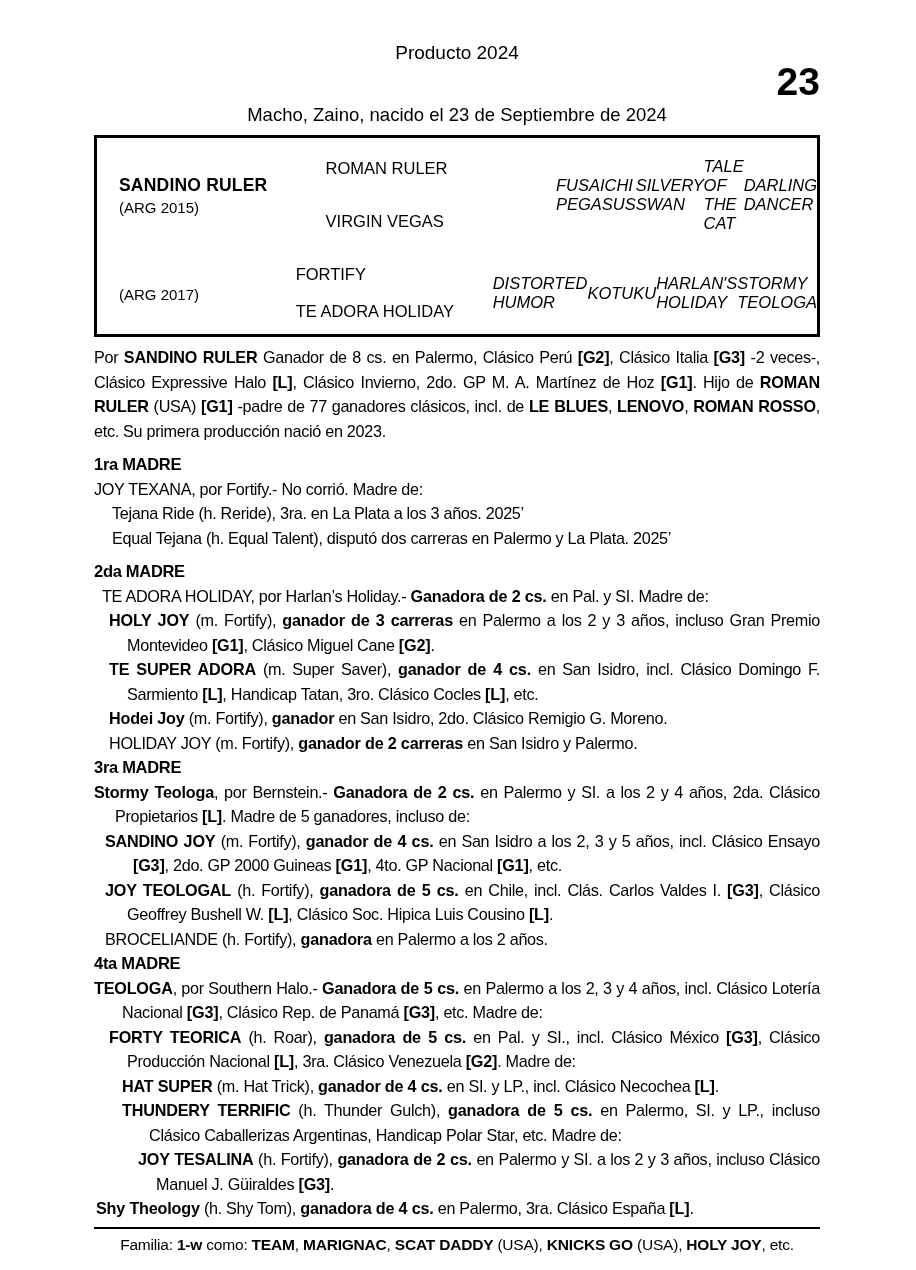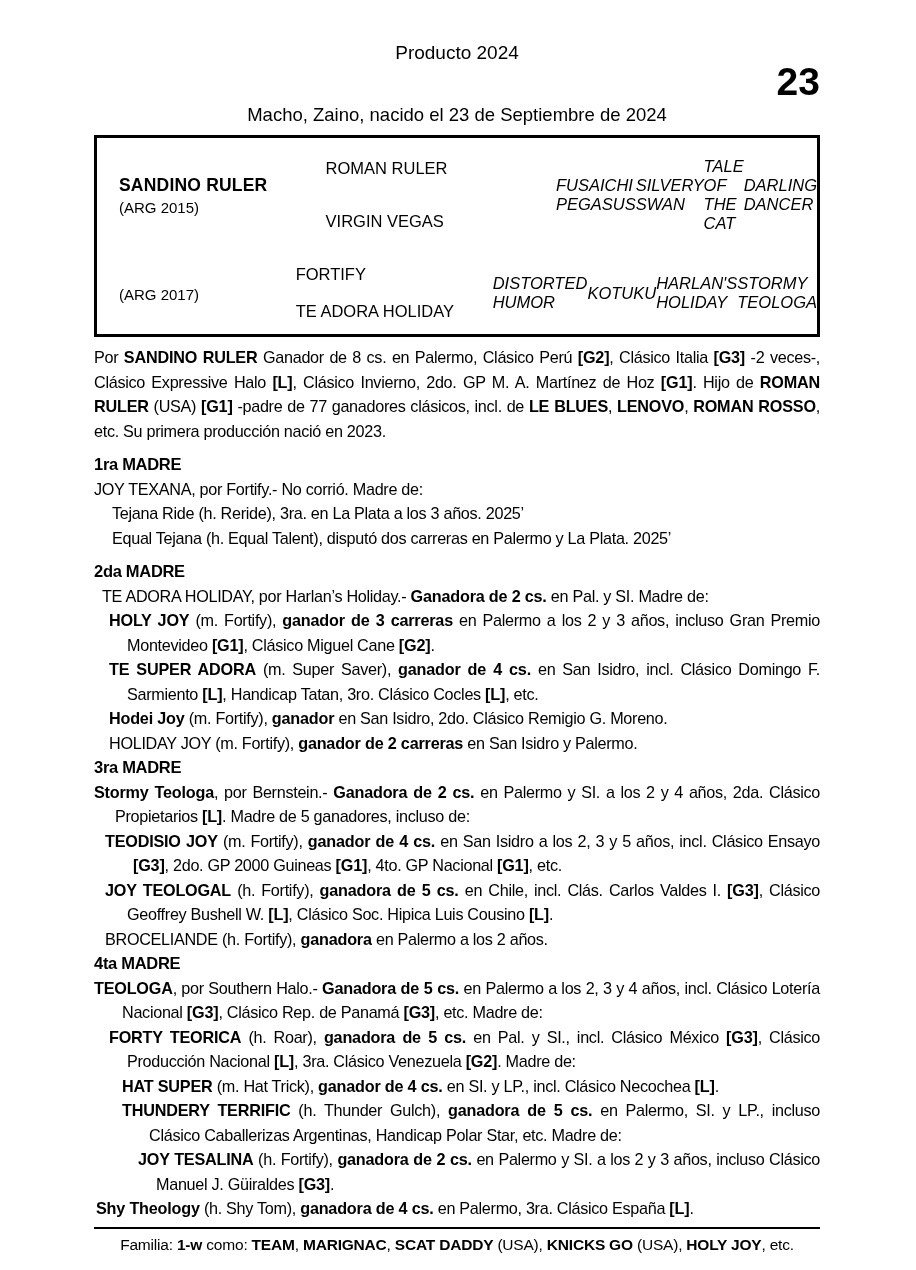--- a/index.html
+++ b/index.html
@@ -102,21 +102,21 @@
         <div class="heading">2da MADRE</div>
         <p class="line" style="padding-left: 18px; text-indent: -18px; margin-left: 8px;"><span>TE ADORA HOLIDAY, por Harlan’s Holiday.- </span><b>Ganadora de 2 cs.</b><span> en Pal. y SI. Madre de:</span></p>
         <p class="line" style="padding-left: 33px; text-indent: -18px;"><b>HOLY JOY</b><span> (m. Fortify), </span><b>ganador de 3 carreras</b><span> en Palermo a los 2 y 3 años, incluso Gran Premio Montevideo </span><b>[G1]</b><span>, Clásico Miguel Cane </span><b>[G2]</b><span>.</span></p>
         <p class="line" style="padding-left: 33px; text-indent: -18px;"><b>TE SUPER ADORA</b><span> (m. Super Saver), </span><b>ganador de 4 cs.</b><span> en San Isidro, incl. Clásico Domingo F. Sarmiento </span><b>[L]</b><span>, Handicap Tatan, 3ro. Clásico Cocles </span><b>[L]</b><span>, etc.</span></p>
         <p class="line" style="padding-left: 33px; text-indent: -18px;"><b>Hodei Joy</b><span> (m. Fortify), </span><b>ganador</b><span> en San Isidro, 2do. Clásico Remigio G. Moreno.</span></p>
         <p class="line" style="padding-left: 33px; text-indent: -18px;"><span>HOLIDAY JOY (m. Fortify), </span><b>ganador de 2 carreras</b><span> en San Isidro y Palermo.</span></p>
       </section>
       <section>
         <div class="heading">3ra MADRE</div>
         <p class="line" style="padding-left: 21px; text-indent: -21px;"><b>Stormy Teologa</b><span>, por Bernstein.- </span><b>Ganadora de 2 cs.</b><span> en Palermo y SI. a los 2 y 4 años, 2da. Clásico Propietarios </span><b>[L]</b><span>. Madre de 5 ganadores, incluso de:</span></p>
-        <p class="line" style="padding-left: 39px; text-indent: -28px;"><b>TEODISIO JOY</b><span> (m. Fortify), </span><b>ganador de 4 cs.</b><span> en San Isidro a los 2, 3 y 5 años, incl. Clásico Ensayo </span><b>[G3]</b><span>, 2do. GP 2000 Guineas </span><b>[G1]</b><span>, 4to. GP Nacional </span><b>[G1]</b><span>, etc.</span></p>
+        <p class="line" style="padding-left: 39px; text-indent: -28px;"><b>SANDINO JOY</b><span> (m. Fortify), </span><b>ganador de 4 cs.</b><span> en San Isidro a los 2, 3 y 5 años, incl. Clásico Ensayo </span><b>[G3]</b><span>, 2do. GP 2000 Guineas </span><b>[G1]</b><span>, 4to. GP Nacional </span><b>[G1]</b><span>, etc.</span></p>
         <p class="line" style="padding-left: 33px; text-indent: -22px;"><b>JOY TEOLOGAL</b><span> (h. Fortify), </span><b>ganadora de 5 cs.</b><span> en Chile, incl. Clás. Carlos Valdes I. </span><b>[G3]</b><span>, Clásico Geoffrey Bushell W. </span><b>[L]</b><span>, Clásico Soc. Hipica Luis Cousino </span><b>[L]</b><span>.</span></p>
         <p class="line" style="padding-left: 33px; text-indent: -22px;"><span>BROCELIANDE (h. Fortify), </span><b>ganadora</b><span> en Palermo a los 2 años.</span></p>
       </section>
       <section>
         <div class="heading">4ta MADRE</div>
         <p class="line" style="padding-left: 28px; text-indent: -28px;"><b>TEOLOGA</b><span>, por Southern Halo.- </span><b>Ganadora de 5 cs.</b><span> en Palermo a los 2, 3 y 4 años, incl. Clásico Lotería Nacional </span><b>[G3]</b><span>, Clásico Rep. de Panamá </span><b>[G3]</b><span>, etc. Madre de:</span></p>
         <p class="line" style="padding-left: 33px; text-indent: -18px;"><b>FORTY TEORICA</b><span> (h. Roar), </span><b>ganadora de 5 cs.</b><span> en Pal. y SI., incl. Clásico México </span><b>[G3]</b><span>, Clásico Producción Nacional </span><b>[L]</b><span>, 3ra. Clásico Venezuela </span><b>[G2]</b><span>. Madre de:</span></p>
         <p class="line" style="padding-left: 46px; text-indent: -18px;"><b>HAT SUPER</b><span> (m. Hat Trick), </span><b>ganador de 4 cs.</b><span> en SI. y LP., incl. Clásico Necochea </span><b>[L]</b><span>.</span></p>
         <p class="line" style="padding-left: 55px; text-indent: -27px;"><b>THUNDERY TERRIFIC</b><span> (h. Thunder Gulch), </span><b>ganadora de 5 cs.</b><span> en Palermo, SI. y LP., incluso Clásico Caballerizas Argentinas, Handicap Polar Star, etc. Madre de:</span></p>
         <p class="line" style="padding-left: 62px; text-indent: -18px;"><b>JOY TESALINA</b><span> (h. Fortify), </span><b>ganadora de 2 cs.</b><span> en Palermo y SI. a los 2 y 3 años, incluso Clásico Manuel J. Güiraldes </span><b>[G3]</b><span>.</span></p>

